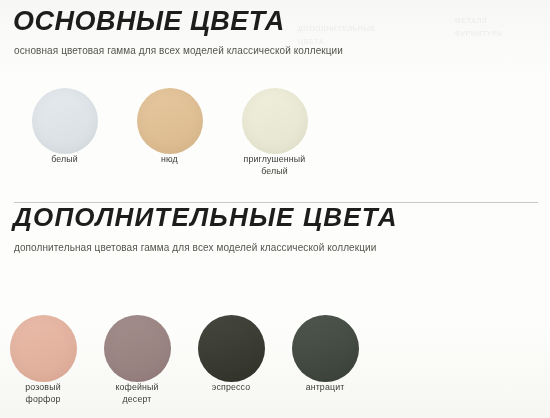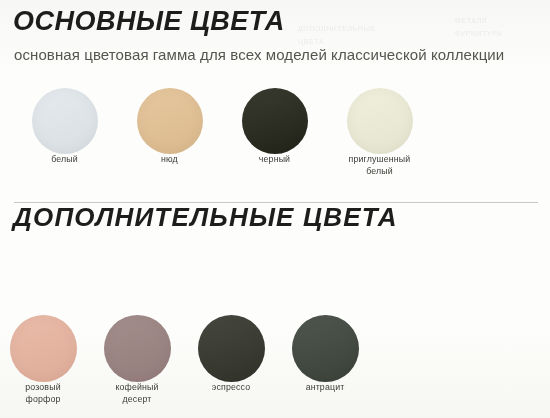--- a/index.html
+++ b/index.html
@@ -72,21 +72,21 @@
     font-style: italic;
     letter-spacing: 0.5px;
     color: #1d1d1b;
     line-height: 1;
     white-space: nowrap;
   }
   .heading-primary   { padding: 8px 0 0 13px; font-size: 27px; }
   .heading-secondary { padding: 18px 0 0 13px; font-size: 26px; letter-spacing: 1.2px; }
 
   .subtitle {
-    font-size: 15px;
+    font-size: 10px;
     color: #55554f;
     line-height: 1.45;
     letter-spacing: 0.1px;
   }
   .subtitle-primary   { padding: 9px 0 0 14px; }
   .subtitle-secondary { padding: 11px 0 0 14px; }
 
   
   .swatch-row {
     position: absolute;
@@ -159,34 +159,32 @@
   <div class="swatch-row row-primary">
     <div class="swatch-cell">
       <div class="swatch-dot" style="background: rgb(226, 232, 236);"></div>
       <div class="swatch-label">белый</div>
     </div>
     <div class="swatch-cell">
       <div class="swatch-dot" style="background: rgb(228, 193, 147);"></div>
       <div class="swatch-label">нюд</div>
     </div>
     <div class="swatch-cell">
-      <div class="swatch-dot" style="background: rgb(35, 36, 25);"></div>
-      <div class="swatch-label">черный</div>
-    </div>
-    <div class="swatch-cell">
       <div class="swatch-dot" style="background: rgb(238, 238, 216);"></div>
       <div class="swatch-label">приглушенный
 белый</div>
     </div>
   </div>
 
   <div class="divider"></div>
 
   <div class="section section-secondary">
     <h2 class="heading heading-secondary">ДОПОЛНИТЕЛЬНЫЕ ЦВЕТА</h2>
+    <p class="subtitle subtitle-secondary">дополнительная цветовая гамма для всех
+моделей классической коллекции</p>
   </div>
 
   <div class="swatch-row row-secondary">
     <div class="swatch-cell">
       <div class="swatch-dot" style="background: rgb(232, 180, 159);"></div>
       <div class="swatch-label">розовый
 форфор</div>
     </div>
     <div class="swatch-cell">
       <div class="swatch-dot" style="background: rgb(154, 130, 128);"></div>

